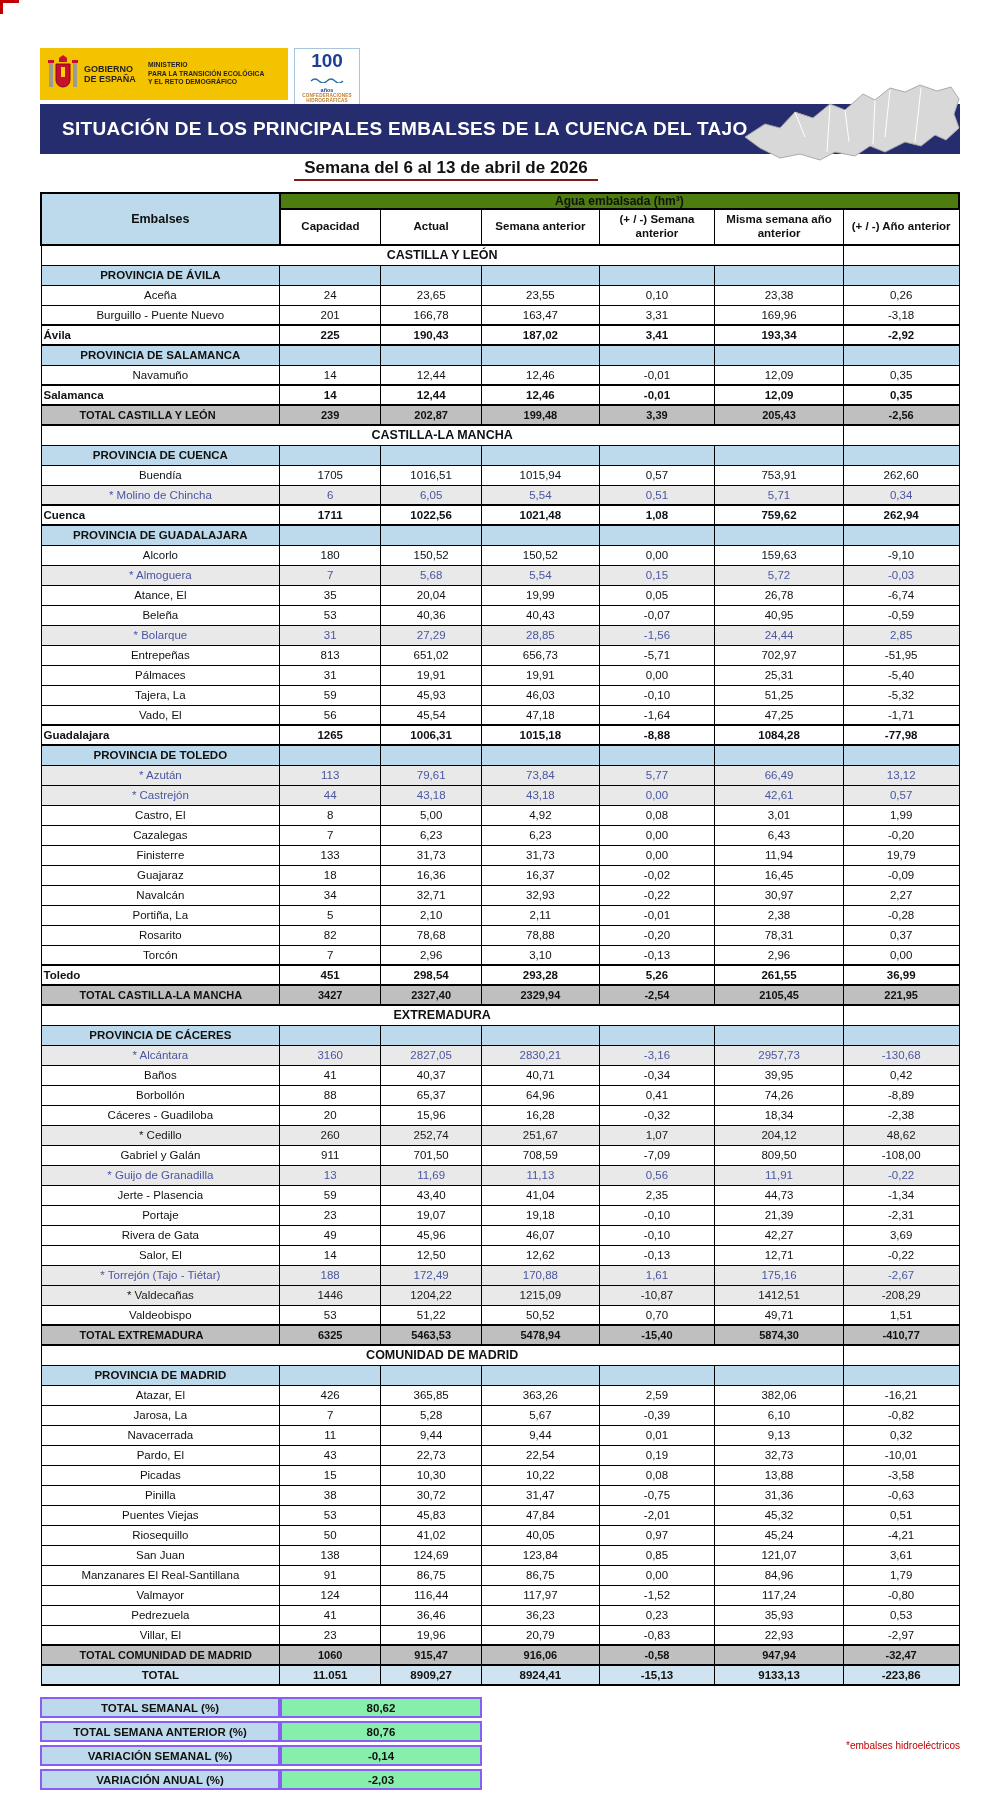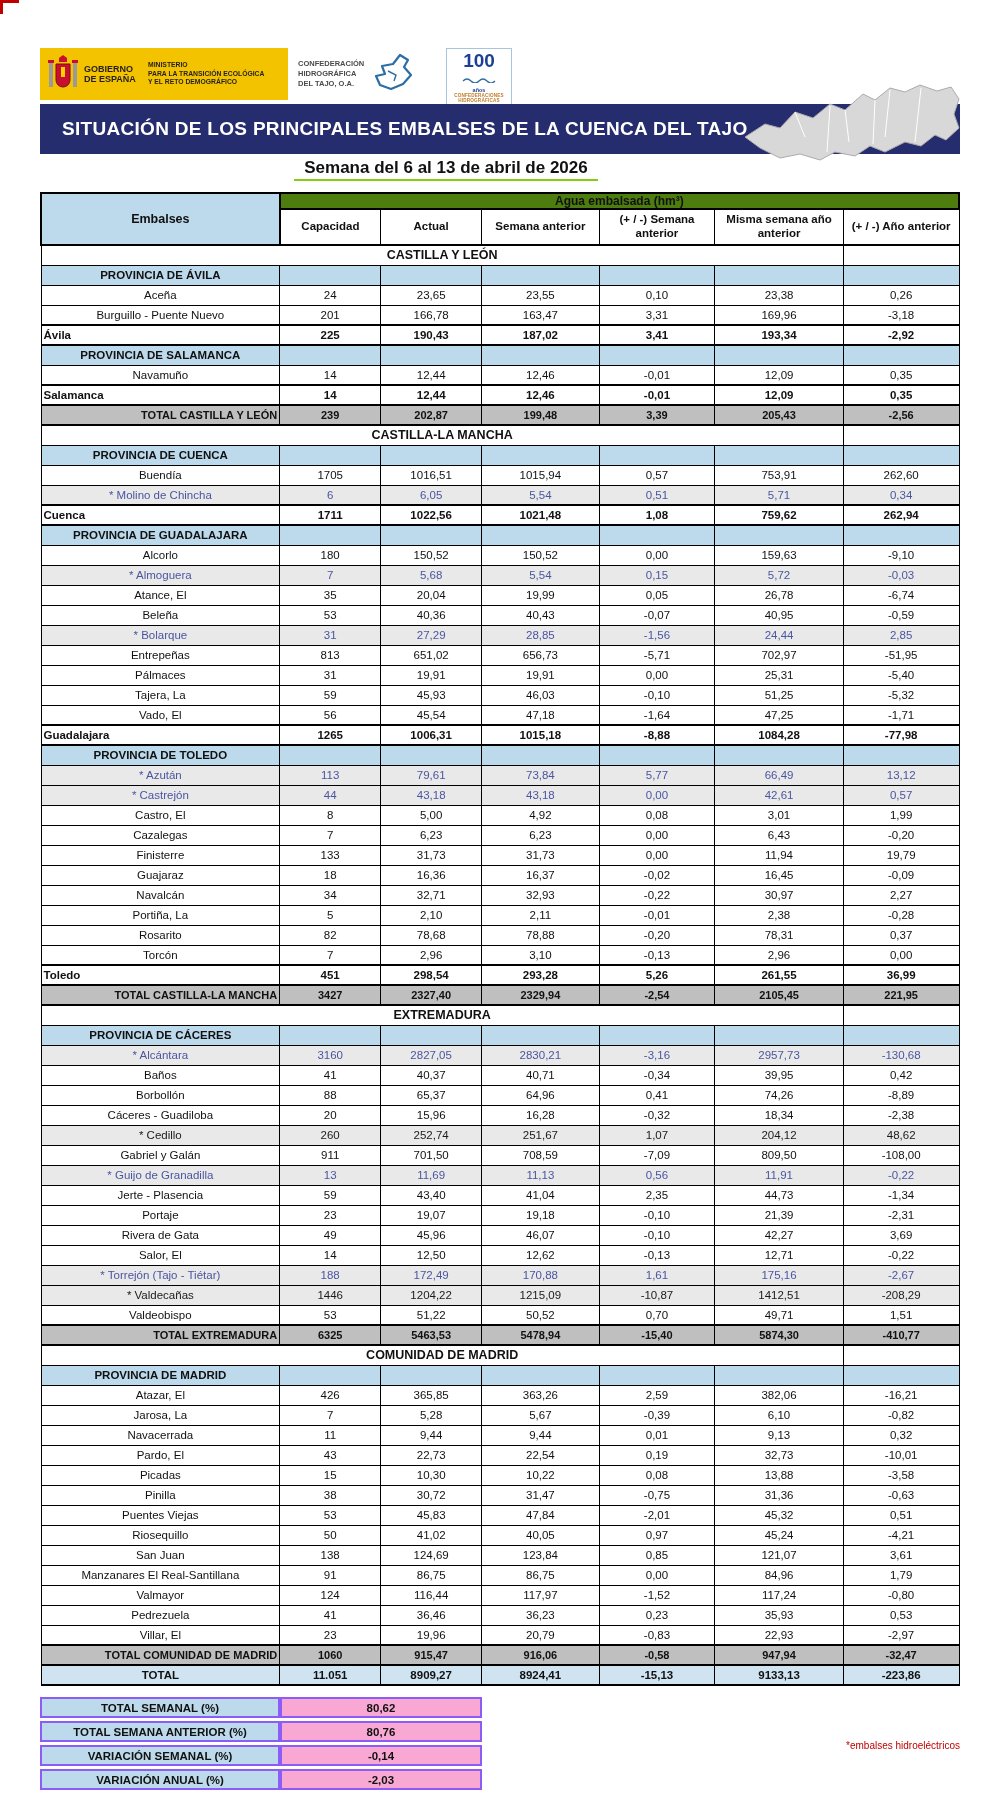--- a/index.html
+++ b/index.html
@@ -25,52 +25,52 @@
   .cent-y{font-size:5px;color:#8a8a8a;letter-spacing:1.5px;margin-top:2px;}
 
   
   .title-bar{position:absolute;left:40px;top:104px;width:920px;height:50px;background:#262d6e;z-index:1;}
   .title-text{color:#fff;font-weight:bold;font-size:19px;line-height:50px;padding-left:22px;
               letter-spacing:.3px;white-space:nowrap;border-radius:10px;}
   .map{position:absolute;left:735px;top:82px;z-index:2;}
 
   
   .subtitle-wrap{position:absolute;left:40px;top:158px;width:812px;text-align:center;}
-  .subtitle{display:inline-block;font-weight:bold;font-size:17px;border-bottom:2px solid #84cc16;
+  .subtitle{display:inline-block;font-weight:bold;font-size:17px;border-bottom:2px solid #7f1d1d;
             padding:0 10px 1px 10px;}
 
   
   .rtable{position:absolute;left:40px;top:192px;width:920px;border-collapse:collapse;table-layout:fixed;
           font-size:11.5px;}
   .rtable td{border:1px solid #000;height:20px;padding:0 2px;text-align:center;overflow:hidden;
              white-space:nowrap;box-sizing:border-box;}
   .rtable .hdr-embalses{background:#bdd9ec;font-weight:bold;font-size:12.5px;border-width:2px;}
   .rtable .hdr-group{background:#4d7c0f;font-weight:bold;font-size:12px;height:16px;border-width:2px;}
   .rtable .hdr-col{background:#fff;font-weight:bold;font-size:11.5px;height:36px;white-space:normal;
                    line-height:1.2;border-bottom-width:2px;}
   .region-label{font-weight:bold;font-size:12.5px;border-top-width:2px;border-bottom-width:1px;}
   .region-end{border-top-width:2px;}
   .prov-label{background:#bdd9ec;font-weight:bold;font-size:11.5px;}
   .prov-cell{background:#bdd9ec;}
   .name{text-align:left;padding-left:4px;}
   .r-sub td{font-weight:bold;border-top-width:2px;border-bottom-width:2px;}
   .r-sub .name{text-align:left;}
   .r-tot td{font-weight:bold;background:#bfbfbf;font-size:11px;border-top-width:2px;border-bottom-width:2px;}
-  .r-tot .name{text-align:right;padding-left:38px;}
+  .r-tot .name{text-align:left;padding-left:38px;}
   .r-grand td{font-weight:bold;background:#cfe3f1;border-top-width:2px;border-bottom-width:2px;}
   .r-grand .name{text-align:center;}
   .star td{background:#e9e9e9;color:#4a55a0;}
   .star.dark td{color:#1a1a1a;}
 
   
   .summary{position:absolute;left:40px;top:1694px;border-collapse:separate;border-spacing:0 3px;}
   .summary td{border:2px solid #8b5cf6;height:21px;font-weight:bold;font-size:11.5px;text-align:center;
               box-sizing:border-box;}
   .summary .lab{width:240px;background:#bdd9ec;}
-  .summary .val{width:202px;background:#f9a8d4;}
+  .summary .val{width:202px;background:#86efac;}
 
   .footnote{position:absolute;left:735px;top:1740px;width:225px;text-align:right;
             color:#c00000;font-size:10px;}
 </style>
 </head>
 <body>
 
 <div class="corner"></div>
 
 <div class="logo-strip">
@@ -86,31 +86,20 @@
     </svg>
     <div class="gov-name">
       <div>GOBIERNO</div>
       <div>DE ESPAÑA</div>
     </div>
     <div class="ministry">
       <div>MINISTERIO</div>
       <div>PARA LA TRANSICIÓN ECOLÓGICA</div>
       <div>Y EL RETO DEMOGRÁFICO</div>
     </div>
-  </div>
-  <div class="cht-box">
-    <div class="cht-text">
-      <div>CONFEDERACIÓN</div>
-      <div>HIDROGRÁFICA</div>
-      <div>DEL TAJO, O.A.</div>
-    </div>
-    <svg width="46" height="46" viewBox="0 0 46 46" style="margin-left:6px">
-      <path d="M30 4 L38 9 L34 16 L41 24 L33 33 L21 38 L10 34 L6 25 L15 23 L12 15 L23 13 Z" fill="none" stroke="#2e6da4" stroke-width="2.2" stroke-linejoin="round"></path>
-      <path d="M18 20 L26 24 L24 30" fill="none" stroke="#2e6da4" stroke-width="1.4"></path>
-    </svg>
   </div>
   <div class="cent-box">
     <div class="cent-num">100</div>
     <svg width="34" height="5" viewBox="0 0 34 5">
       <path d="M1 3 q4 -4 8 0 t8 0 t8 0 t8 0" fill="none" stroke="#2e6da4" stroke-width="1.2"></path>
     </svg>
     <div class="cent-anios">años</div>
     <div class="cent-l">CONFEDERACIONES</div>
     <div class="cent-l">HIDROGRÁFICAS</div>
     <div class="cent-y">1926-2026</div>

